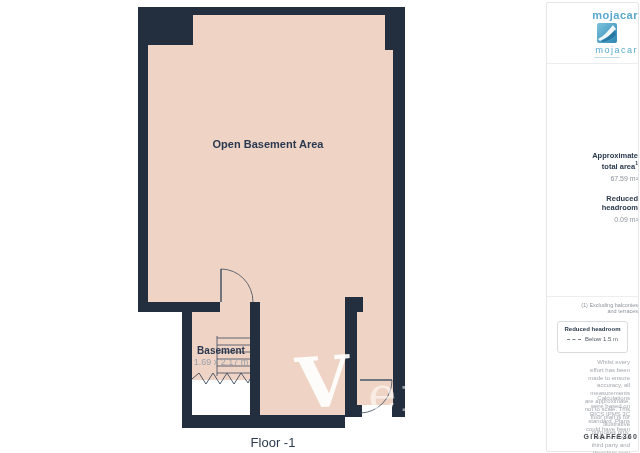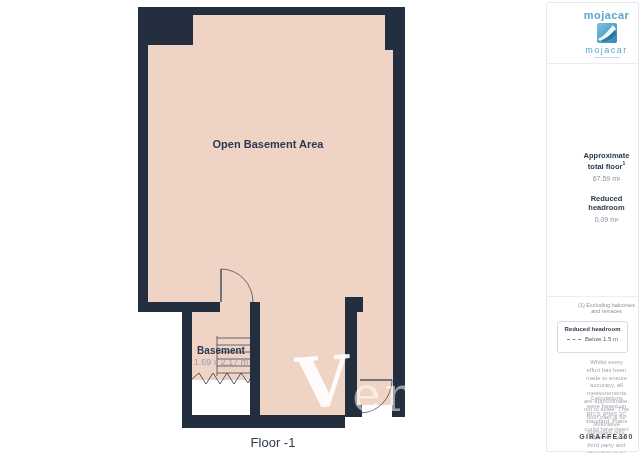--- a/index.html
+++ b/index.html
@@ -17,26 +17,26 @@
   .lbl-basement .room-name{font-size:11px;}
   .lbl-basement .room-dims{font-size:10px;margin-top:2px;}
   .lbl-hallway .room-name{font-size:10px;}
   .lbl-hallway .room-dims{font-size:9px;margin-top:1px;}
   .floor-caption{position:absolute;z-index:5;text-align:center;font-size:13px;color:#2c3b4e;}
   
   .watermark{position:absolute;left:296px;top:348px;z-index:6;display:flex;align-items:flex-start;
              font-family:"DejaVu Serif",serif;pointer-events:none;user-select:none;}
   .wm-v{font-size:70px;line-height:1;font-weight:bold;color:rgba(255,255,255,0.92);
         transform:rotate(-4deg);}
-  .wm-rest{font-size:48px;line-height:1;margin-top:22px;margin-left:2px;letter-spacing:4px;
+  .wm-rest{font-size:48px;line-height:1;margin-top:22px;margin-left:18px;letter-spacing:4px;
            color:rgba(255,255,255,0.55);}
   
   .sidebar{position:absolute;left:546px;top:2px;width:91px;height:448px;background:#ffffff;
            border:1px solid #e5e7ea;border-radius:2px;z-index:10;}
-  .s-abs{position:absolute;left:0;right:0;text-align:center;margin-left:28px;}
+  .s-abs{position:absolute;left:0;right:0;text-align:right;margin-left:28px;}
   .s-div{position:absolute;left:0;right:0;height:1px;background:#ebedef;}
   .logo-brand{color:#58a9cc;font-weight:bold;font-size:11px;letter-spacing:0.5px;}
   .logo-estates{color:#58a9cc;font-size:9px;letter-spacing:1.5px;margin-top:1px;}
   .logo-icon{display:block;margin:2px auto;}
   .logo-rule{width:26px;height:1px;background:#bcdcea;margin:2px auto 0;}
   .stat-label{font-size:7.5px;font-weight:bold;color:#2b3a4d;}
   .stat-label sup{font-size:5px;}
   .stat-value{font-size:7px;color:#8d939c;margin:4px 0 12px;}
   .footnote{font-size:5.5px;color:#8d939c;}
   .legend-box{position:absolute;left:10px;right:10px;top:318px;height:30px;
@@ -129,21 +129,21 @@
         <path d="M4 18 C9 16 13 12 18 7 L19 12 C15 16 10 18 6 19 Z" fill="#1f6f9c" opacity="0.8"></path>
       </svg>
       <div class="logo-estates">mojacar</div>
       <div class="logo-rule"></div>
     </div>
 
     <div class="s-div" style="top:60px"></div>
 
     <div class="s-abs" style="top:148px">
       <div class="stat-label">
-        <span>Approximate total floor</span><sup>1</sup>
+        <span>Approximate total area</span><sup>1</sup>
       </div>
       <div class="stat-value">67.59 m²</div>
       <div class="stat-label">Reduced headroom</div>
       <div class="stat-value">0.09 m²</div>
     </div>
 
     <div class="s-div" style="top:293px"></div>
 
     <div class="s-abs footnote" style="top:299px">(1) Excluding balconies and terraces</div>
 

